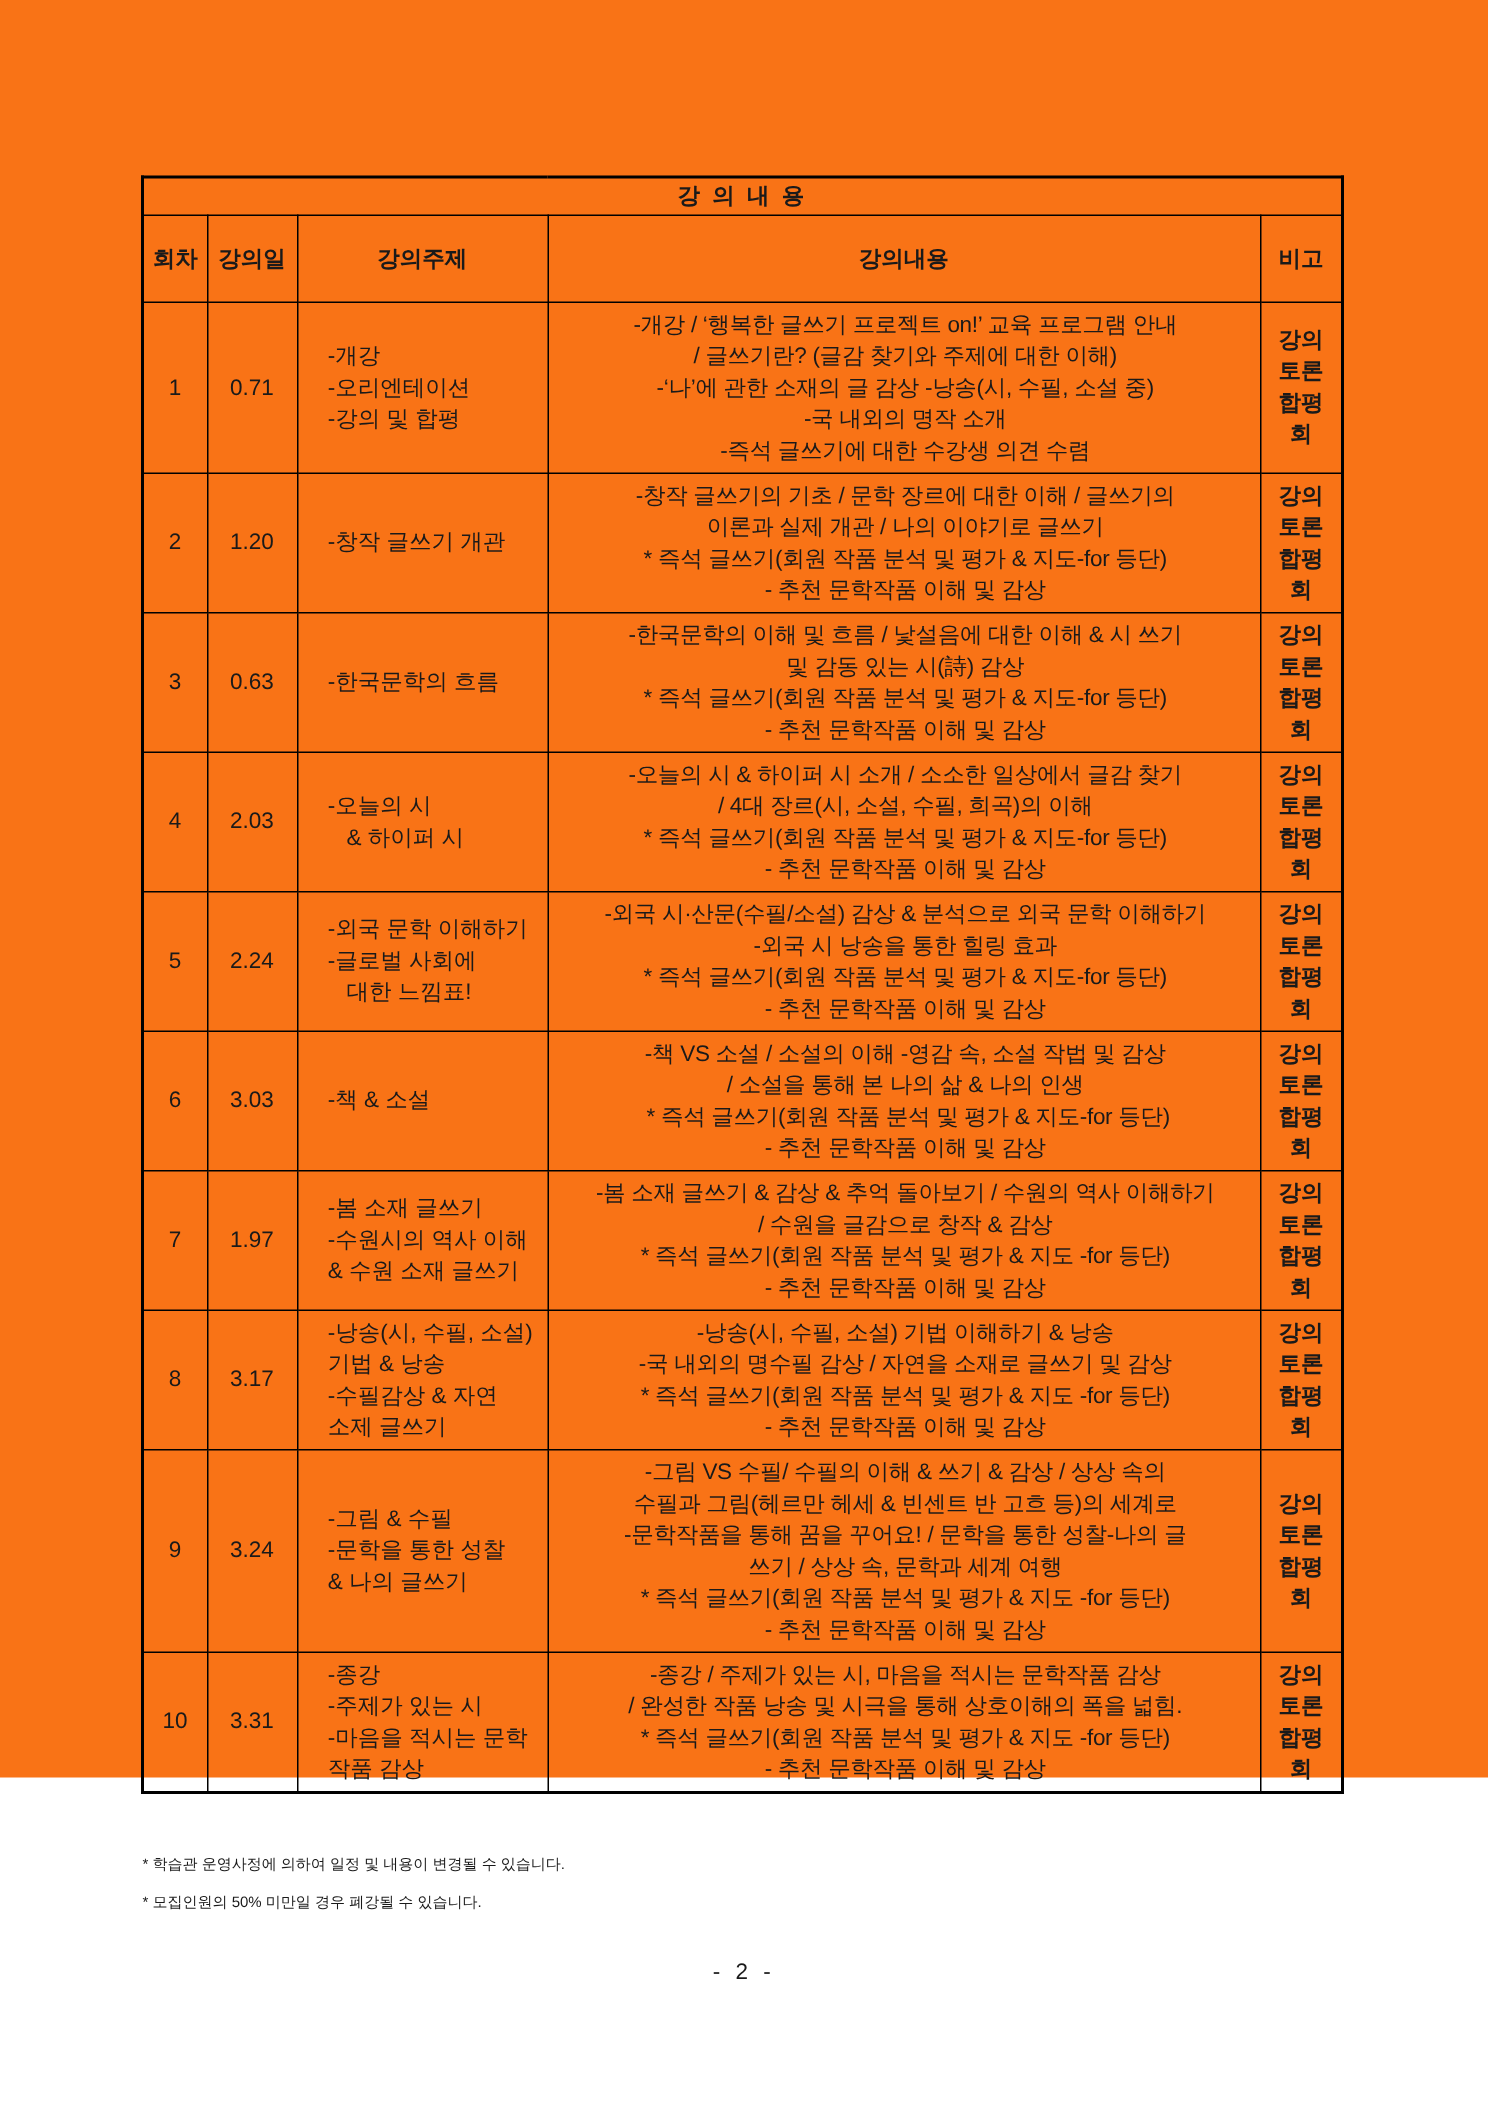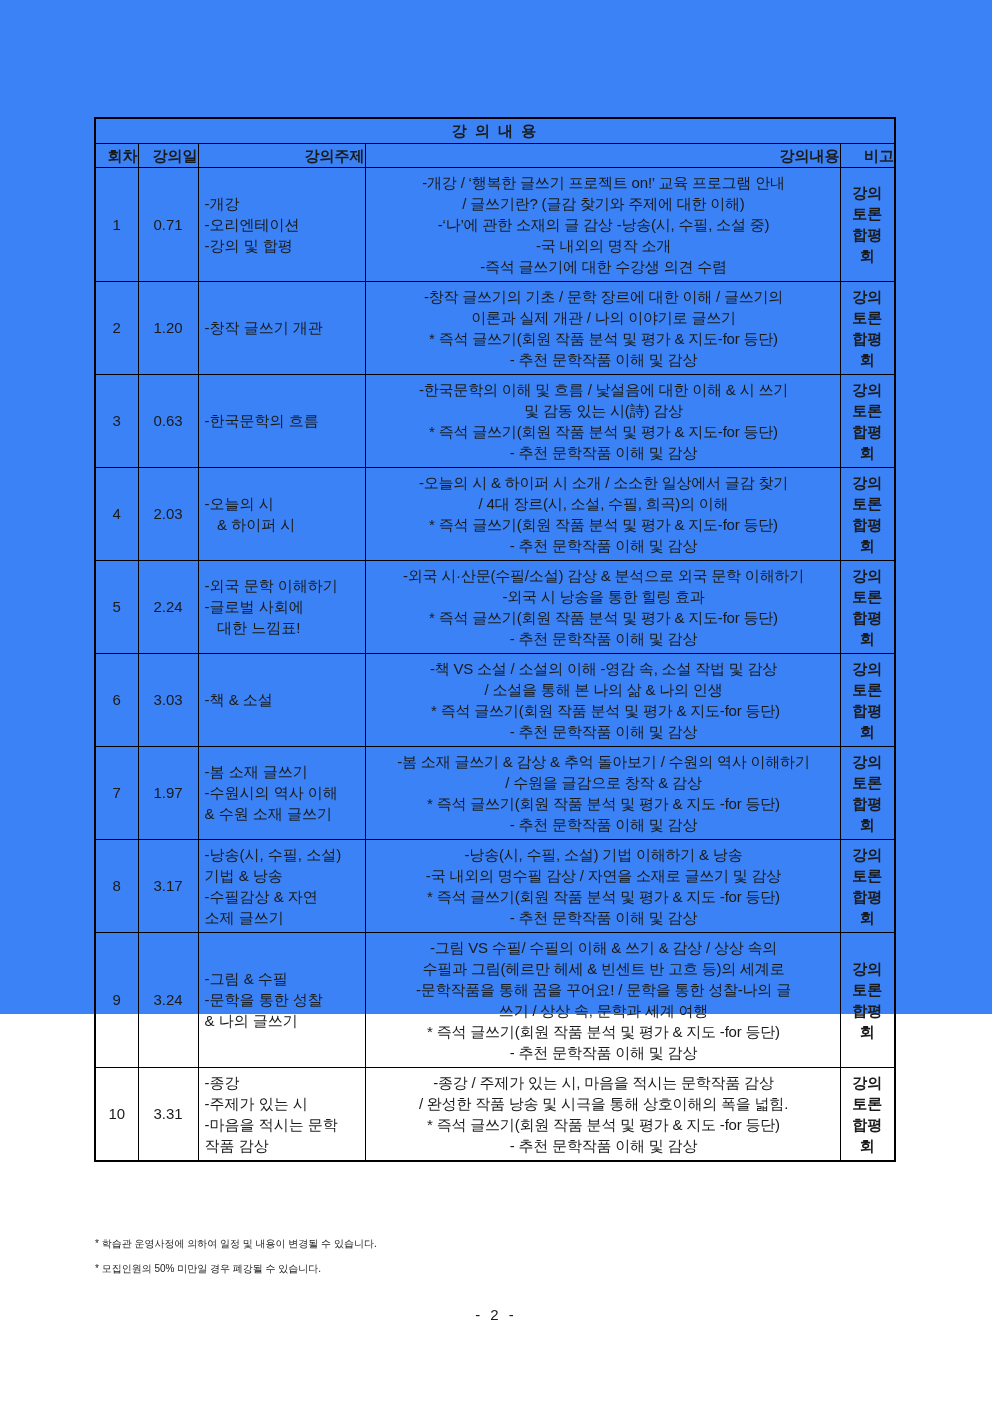--- a/index.html
+++ b/index.html
@@ -7,22 +7,22 @@
   body {
     width: 992px;
     height: 1403px;
     position: relative;
     font-family: "Liberation Sans", "DejaVu Sans", sans-serif;
     color: #1a1a1a;
   }
   .page {
     position: absolute;
     top: 0; left: 0;
-    width: 992px; height: 1014px;
-    background: #3b82f6;
+    width: 992px; height: 1185px;
+    background: #f97316;
   }
   table.schedule {
     position: absolute;
     left: 94px;
     top: 117px;
     width: 800px;
     border-collapse: collapse;
     table-layout: fixed;
     border: 2px solid #000;
   }
@@ -38,27 +38,27 @@
     font-size: 17px;
     font-weight: bold;
     text-align: center;
     letter-spacing: 2px;
     height: 25px;
     padding: 1px 0;
   }
   th.colhead {
     font-size: 16px;
     font-weight: bold;
-    text-align: right;
+    text-align: center;
     height: 24px;
-    padding: 1px 0;
+    padding: 18px 0;
   }
   td.c-no   { text-align: center; padding: 2px 1px; }
   td.c-date { text-align: center; padding: 2px 1px; }
-  td.c-topic{ text-align: left;   padding: 4px 2px 4px 6px; }
+  td.c-topic{ text-align: left;   padding: 4px 2px 4px 20px; }
   td.c-content{ text-align: center; padding: 4px 2px 4px 4px; letter-spacing: -0.2px; }
   td.c-note {
     text-align: center;
     font-weight: bold;
     padding: 2px 11px;
     line-height: 24px;
   }
   .footnotes {
     position: absolute;
     left: 95px;

